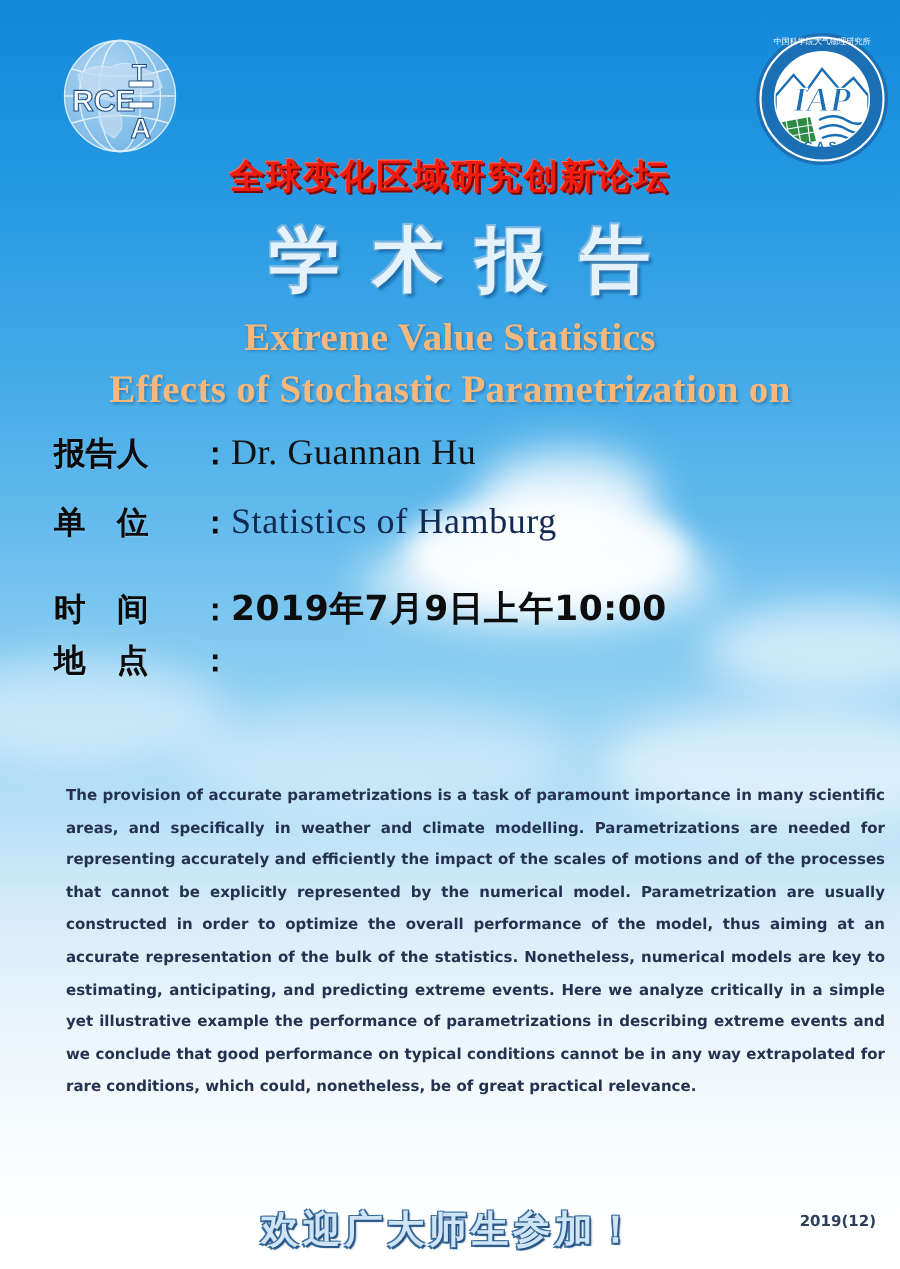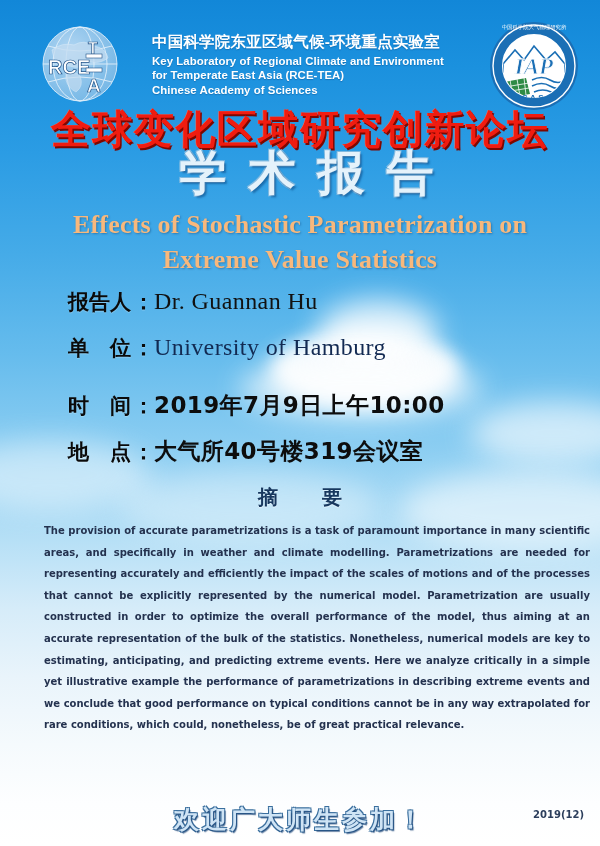--- a/index.html
+++ b/index.html
@@ -47,31 +47,31 @@
     position:absolute; left:152px; top:18px;
     width:320px;
     color:#ffffff;
     line-height:1.28;
     text-shadow:0 1px 1px rgba(0,60,120,.35);
   }
   .org-cn{ font-size:15.5px; font-weight:bold; letter-spacing:.2px; margin-bottom:2px; }
   .org-en{ font-size:11.4px; font-weight:bold; letter-spacing:.05px; }
 
   .iap-logo{
-    position:absolute; right:20px; top:6px;
+    position:absolute; right:6px; top:6px;
     width:92px; height:92px;
   }
   .iap-logo svg{ display:block; }
 
   
   .forum-title{
     position:absolute; top:102px; left:0; width:100%;
     text-align:center;
     font-family:"DejaVu Sans", sans-serif;
-    font-size:40px; font-weight:bold;
+    font-size:23px; font-weight:bold;
     color:#f01c10;
     letter-spacing:1.5px;
     text-shadow:1.5px 1.5px 0 #7e0700, -0.5px -0.5px 0 #ff6a55;
   }
 
   .report-title{
     position:absolute; top:142px; left:0; width:100%;
     text-align:center;
     font-family:"DejaVu Sans", sans-serif;
     font-size:47px; font-weight:bold;
@@ -105,21 +105,21 @@
     display:flex; align-items:baseline;
     height:46px;
     white-space:nowrap;
   }
   .info-label{
     font-family:Liberation Sans, sans-serif;
     font-size:21px; font-weight:bold;
     color:#0a0a0a;
     width:118px;
     display:inline-flex;
-    justify-content:flex-end;
+    justify-content:space-between;
     text-shadow:0 1px 1px rgba(255,255,255,.25);
   }
   .info-label .lbl-txt{ letter-spacing:0; }
   .info-label .colon{ margin-left:2px; }
   .info-value{
     font-family:"Liberation Serif", serif;
     font-size:24px; font-weight:normal;
     letter-spacing:.4px;
   }
   .v-dark{ color:#111111; }
@@ -206,26 +206,20 @@
         <path d="M24 26 Q34 18 46 21 Q56 15 66 22 Q78 24 80 34 Q72 40 62 38 Q52 46 42 42 Q30 42 26 34 Z" fill="#c3dcf1" opacity="0.75" stroke="#dcecf9" stroke-width="0.7"></path>
         <path d="M38 48 Q46 46 52 52 Q56 62 48 68 Q40 64 38 56 Z" fill="#c3dcf1" opacity="0.7" stroke="#dcecf9" stroke-width="0.7"></path>
         <text x="20" y="50" font-family="Liberation Sans, sans-serif" font-size="20" font-weight="bold" fill="#ffffff" stroke="#1c4f86" stroke-width="0.7">RCE</text>
         <text x="60" y="30" font-family="Liberation Sans, sans-serif" font-size="16" font-weight="bold" fill="#ffffff" stroke="#1c4f86" stroke-width="0.7">T</text>
         <rect x="58" y="30" width="16" height="4" fill="#ffffff" stroke="#1c4f86" stroke-width="0.6"></rect>
         <rect x="58" y="44" width="16" height="4" fill="#ffffff" stroke="#1c4f86" stroke-width="0.6"></rect>
         <text x="59" y="68" font-family="Liberation Sans, sans-serif" font-size="19" font-weight="bold" fill="#ffffff" stroke="#1c4f86" stroke-width="0.7">A</text>
       </svg>
     </div>
 
-    <div class="org-text">
-      <div class="org-cn">中国科学院东亚区域气候-环境重点实验室</div>
-      <div class="org-en">Key Laboratory of Regional Climate and Environment</div>
-      <div class="org-en">for Temperate East Asia (RCE-TEA)</div>
-      <div class="org-en">Chinese Academy of Sciences</div>
-    </div>
 
     <div class="iap-logo">
       <svg width="92" height="92" viewBox="0 0 92 92" aria-hidden="true">
         <circle cx="46" cy="46" r="44" fill="#1b6fb5"></circle>
         <circle cx="46" cy="46" r="41" fill="none" stroke="#ffffff" stroke-width="1.4"></circle>
         <circle cx="46" cy="46" r="33" fill="#ffffff"></circle>
         <circle cx="46" cy="46" r="33" fill="none" stroke="#1b6fb5" stroke-width="2"></circle>
 
         <clipPath id="iapclip">
             <circle cx="46" cy="46" r="31"></circle>
@@ -253,58 +247,56 @@
         <g fill="#ffffff" font-family="DejaVu Sans, sans-serif" font-size="5.4">
           <text x="46" y="9" text-anchor="middle">中国科学院大气物理研究所</text>
         </g>
       </svg>
     </div>
   </div>
 
   <div class="forum-title">全球变化区域研究创新论坛</div>
   <div class="report-title">学术报告</div>
   <div class="en-title">
+    <div>Extreme Value Statistics</div>
     <div>Effects of Stochastic Parametrization on</div>
-    <div>Extreme Value Statistics</div>
   </div>
 
   <div class="info">
 
     <div class="info-row">
       <span class="info-label">
         <span class="lbl-txt">报告人</span>
           <span class="colon">：</span>
       </span>
       <span class="info-value v-dark">Dr. Guannan Hu</span>
     </div>
 
     <div class="info-row">
       <span class="info-label">
         <span class="lbl-txt">单　位</span>
           <span class="colon">：</span>
       </span>
-      <span class="info-value v-navy">University of Hamburg</span>
+      <span class="info-value v-navy">Statistics of Hamburg</span>
     </div>
 
     <div class="info-row">
       <span class="info-label">
         <span class="lbl-txt">时　间</span>
           <span class="colon">：</span>
       </span>
       <span class="info-value v-cjk">2019年7月9日上午10:00</span>
     </div>
 
     <div class="info-row">
       <span class="info-label">
         <span class="lbl-txt">地　点</span>
           <span class="colon">：</span>
       </span>
-      <span class="info-value v-cjk">大气所40号楼319会议室</span>
     </div>
   </div>
 
-  <div class="abs-head">摘　要</div>
   <div class="abs-body">The provision of accurate parametrizations is a task of paramount importance in many scientific areas, and specifically in weather and climate modelling. Parametrizations are needed for representing accurately and efficiently the impact of the scales of motions and of the processes that cannot be explicitly represented by the numerical model. Parametrization are usually constructed in order to optimize the overall performance of the model, thus aiming at an accurate representation of the bulk of the statistics. Nonetheless, numerical models are key to estimating, anticipating, and predicting extreme events. Here we analyze critically in a simple yet illustrative example the performance of parametrizations in describing extreme events and we conclude that good performance on typical conditions cannot be in any way extrapolated for rare conditions, which could, nonetheless, be of great practical relevance.</div>
 
   <div class="welcome">欢迎广大师生参加！</div>
   <div class="issue">2019(12)</div>
 
 </div>
 
 </body></html>

